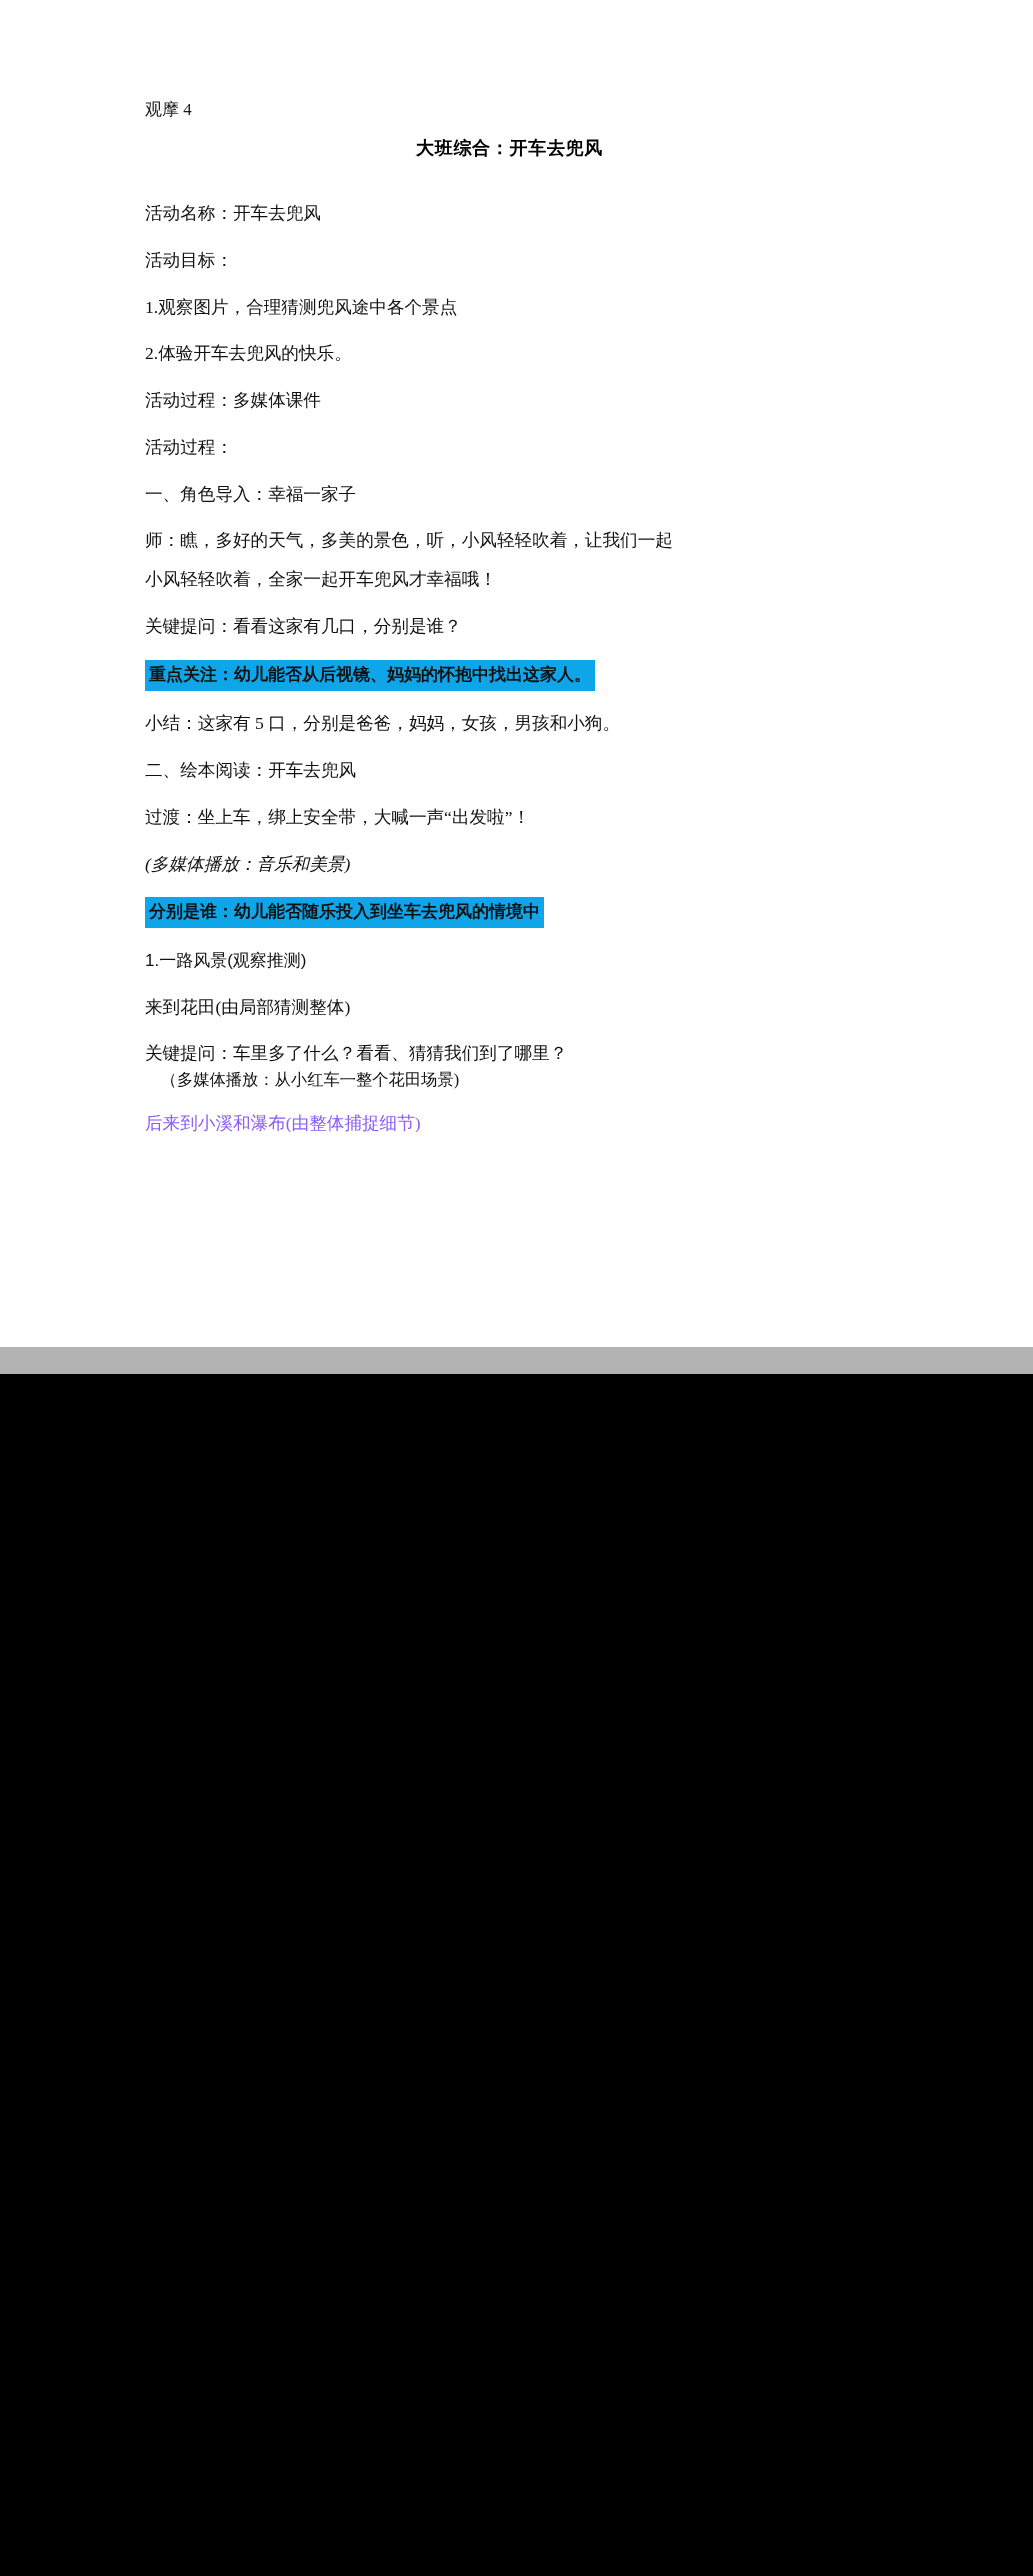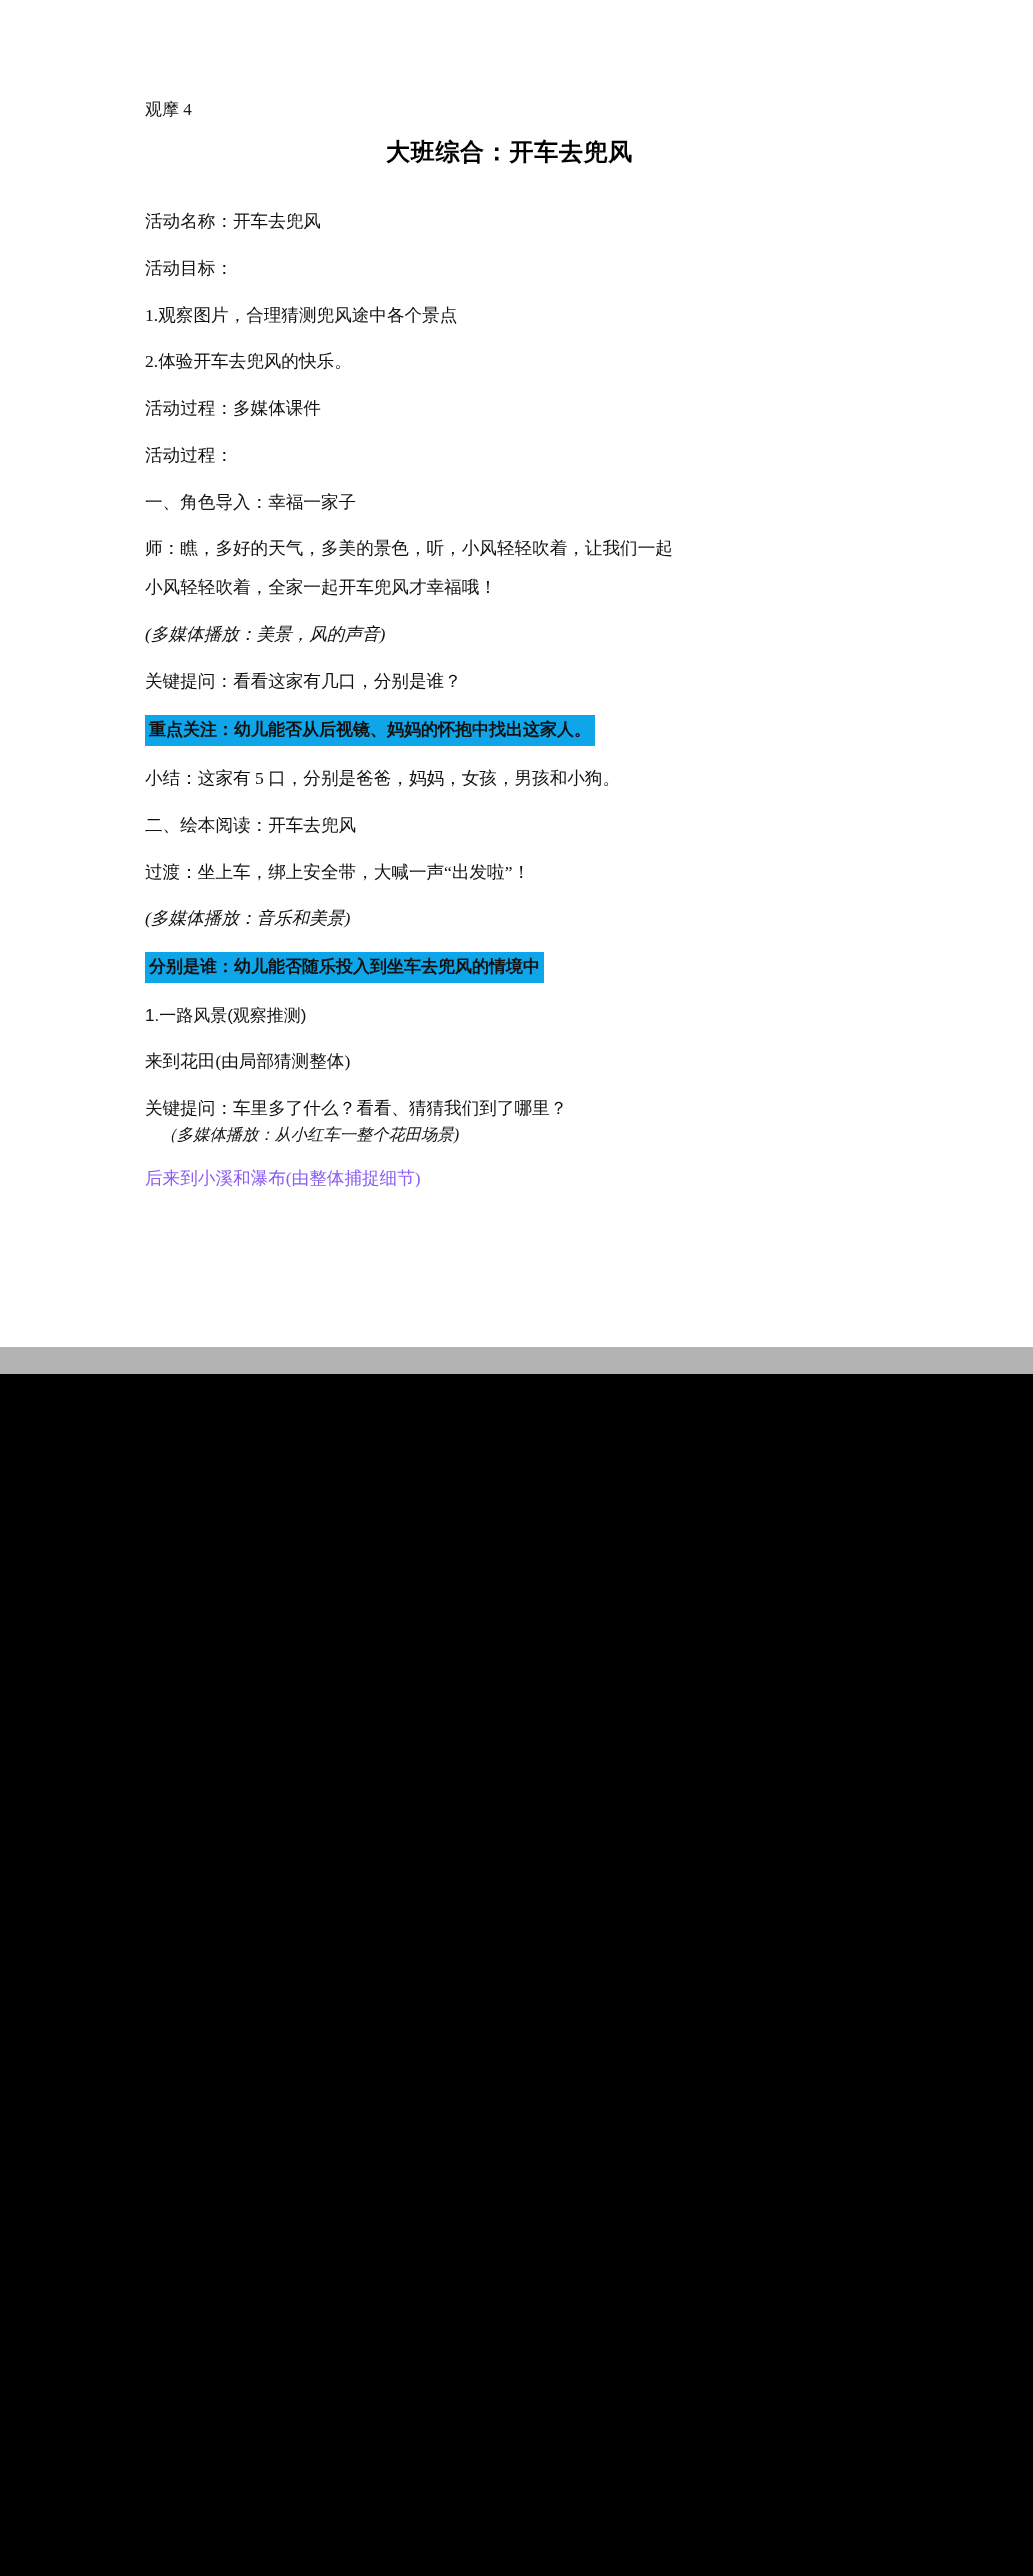--- a/index.html
+++ b/index.html
@@ -32,21 +32,21 @@
   }
   .header-label {
     font-size: 17px;
     color: #1a1a1a;
     line-height: 1.4;
     margin: 0 0 14.3px 0;
     font-family: "Liberation Serif", "DejaVu Serif", serif;
   }
   .doc-title {
     text-align: center;
-    font-size: 24px;
+    font-size: 18px;
     font-weight: bold;
     color: #000000;
     margin: 0 0 40px 0;
     letter-spacing: 0.7px;
     font-family: Liberation Sans, sans-serif;
   }
   .para {
     font-size: 17.6px;
     color: #111111;
     line-height: 1.55;
@@ -69,21 +69,20 @@
   .highlight {
     background: #0ea5e9;
     padding: 2px 3.9px 2.6px 3.9px;
     display: inline-block;
     font-weight: bold;
     font-family: "Liberation Sans", "DejaVu Sans", sans-serif;
     font-size: 17px;
   }
   .sub-note {
     font-size: 16.3px;
-    font-style: italic;
     color: #111111;
     margin: -11.7px 0 18px 15.6px;
     line-height: 1.5;
   }
   .clipped-line {
     font-size: 17.6px;
     color: #8b5cf6;
     line-height: 1.55;
     margin: 0;
   }
@@ -130,21 +129,20 @@
     <div class="para bold">活动过程：多媒体课件</div>
 
     <div class="para bold">活动过程：</div>
 
     <div class="para bold">一、角色导入：幸福一家子</div>
 
     <div class="para tight">师：瞧，多好的天气，多美的景色，听，小风轻轻吹着，让我们一起</div>
 
     <div class="para">小风轻轻吹着，全家一起开车兜风才幸福哦！</div>
 
-    <div class="para italic">(多媒体播放：美景，风的声音)</div>
 
     <div class="para bold">关键提问：看看这家有几口，分别是谁？</div>
 
     <div class="para"><span class="highlight">重点关注：幼儿能否从后视镜、妈妈的怀抱中找出这家人。</span></div>
 
     <div class="para">小结：这家有 5 口，分别是爸爸，妈妈，女孩，男孩和小狗。</div>
 
     <div class="para bold">二、绘本阅读：开车去兜风</div>
 
     <div class="para">过渡：坐上车，绑上安全带，大喊一声“出发啦”！</div>

